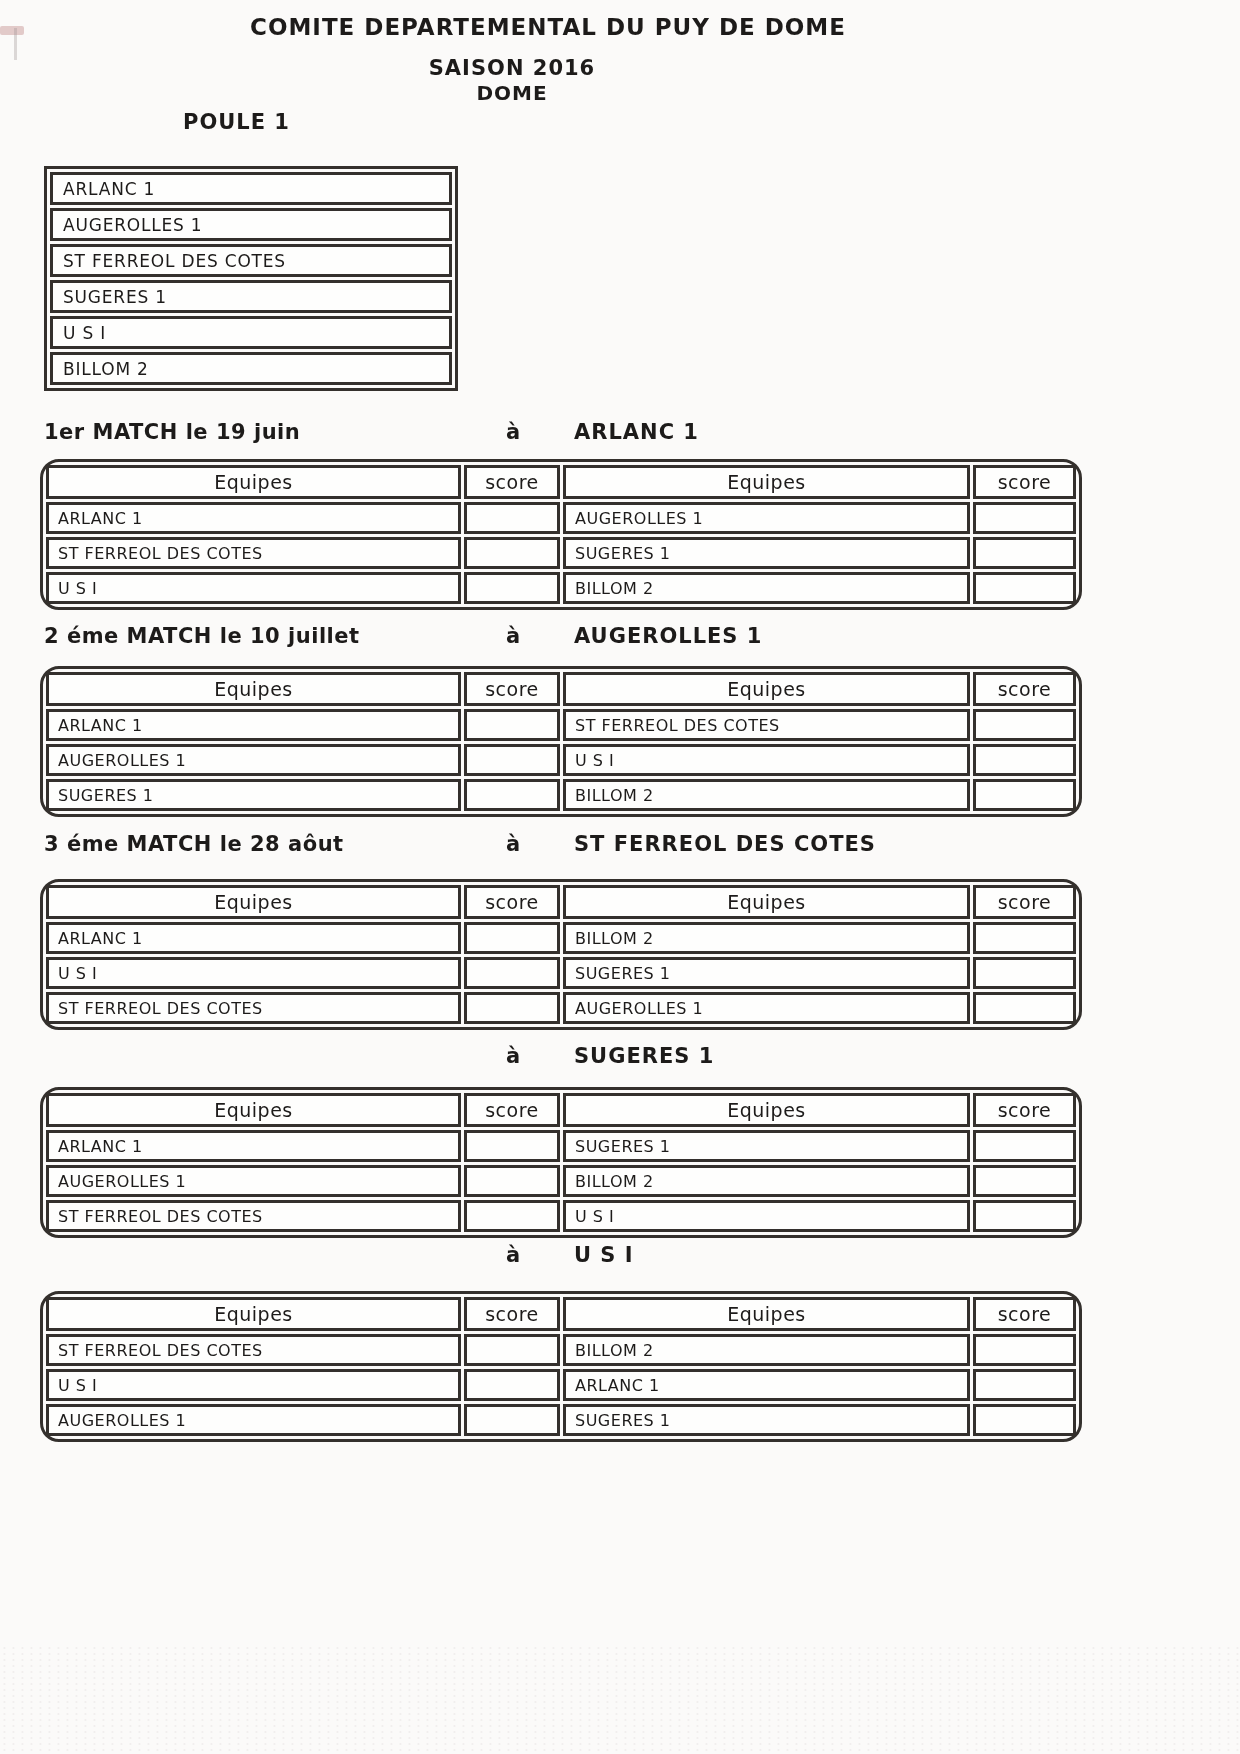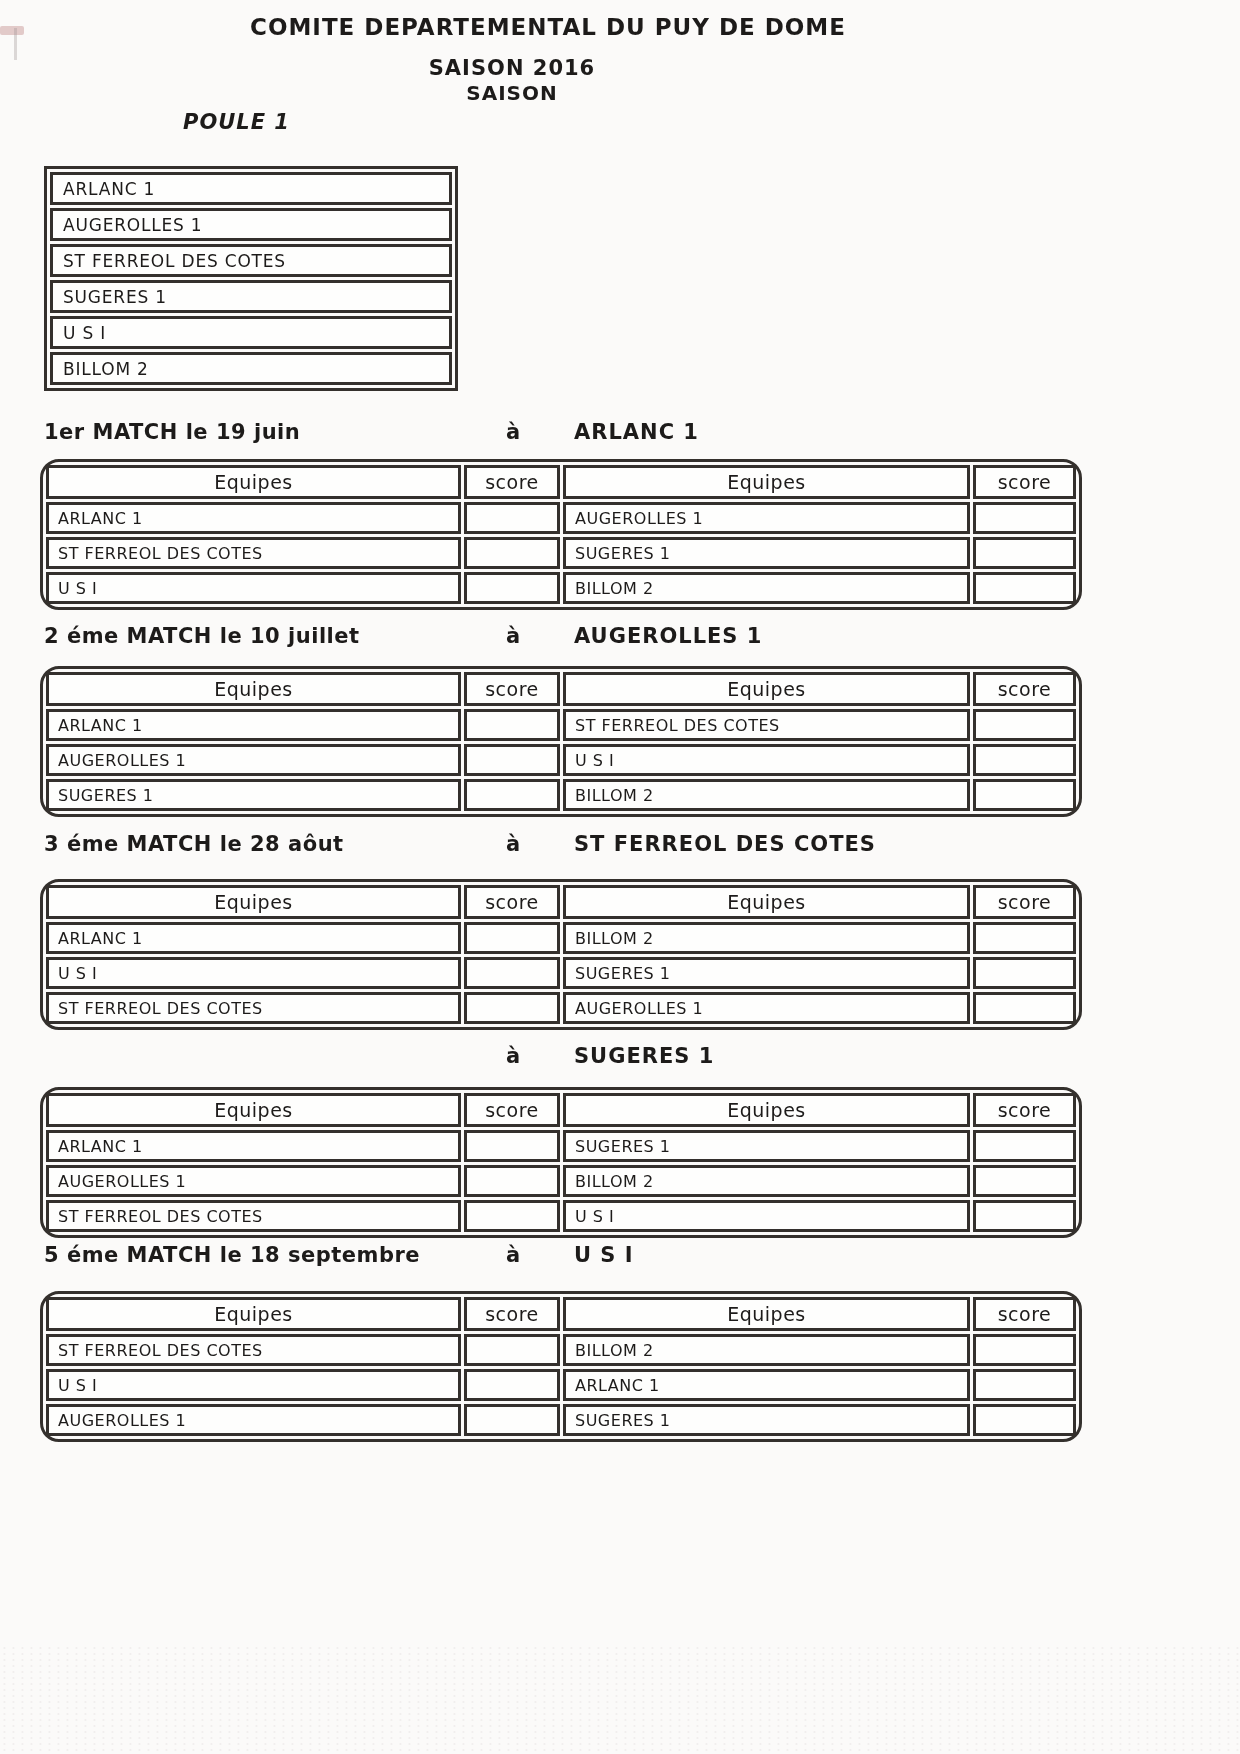--- a/index.html
+++ b/index.html
@@ -8,21 +8,21 @@
     background:#fbfaf9;
     font-family:"DejaVu Sans", sans-serif;
     color:#1d1b1a;
     position:relative;
     overflow:hidden;
   }
   .center-line { position:absolute; left:0; width:1024px; text-align:center; font-weight:bold; letter-spacing:1px; }
   .doc-title   { top:14px;  font-size:23px;margin-left:36px; }
   .doc-season  { top:56px;  font-size:21px; }
   .doc-division{ top:81px;  font-size:20px; }
-  .poule-label { position:absolute; left:183px; top:110px; font-size:21px; font-weight:bold; letter-spacing:1px;font-style:italic; }
+  .poule-label { position:absolute; left:183px; top:110px; font-size:21px; font-weight:bold; letter-spacing:1px; }
 
   table { border-collapse:separate; border-spacing:3px; border:3px solid #34302d; table-layout:fixed; background:transparent; }
   td, th { border:3px solid #34302d; background:#fefefd; overflow:hidden; white-space:nowrap; }
 
   .team-table { position:absolute; left:44px; top:166px; width:414px; }
   .team-table td { height:27px; padding:0 0 0 10px; font-size:17px; letter-spacing:0.8px; }
 
   .match-label { position:absolute; left:44px; width:1100px; font-size:21px; font-weight:bold; letter-spacing:0.5px; height:28px; }
   .match-label .at    { position:absolute; left:462px; top:0; font-weight:bold; }
   .match-label .venue { position:absolute; left:530px; top:0; font-weight:bold; letter-spacing:1px; }
@@ -42,21 +42,21 @@
   }
 </style>
 </head>
 <body>
 
 <div class="artifact-dash"></div>
 <div class="artifact-line"></div>
 
 <div class="center-line doc-title">COMITE DEPARTEMENTAL DU PUY DE DOME</div>
 <div class="center-line doc-season">SAISON 2016</div>
-<div class="center-line doc-division">SAISON</div>
+<div class="center-line doc-division">DOME</div>
 <div class="poule-label">POULE 1</div>
 
 <table class="team-table">
   <tbody>
       <tr>
         <td>ARLANC 1</td>
       </tr>
   <tr>
         <td>AUGEROLLES 1</td>
       </tr>
@@ -228,21 +228,20 @@
   <tr>
     <td>ST FERREOL DES COTES</td>
     <td class="score-cell"></td>
     <td>U S I</td>
     <td class="score-cell"></td>
   </tr>
 </tbody>
   </table>
 
 <div class="match-label" style="top:1243px">
-  <span>5 éme MATCH le 18 septembre</span>
   <span class="at">à</span>
   <span class="venue">U S I</span>
 </div>
 <table class="match-table" style="top:1291px">
   <colgroup>
       <col style="width:415px">
       <col style="width:96px">
       <col style="width:407px">
       <col style="width:103px">
     </colgroup>

